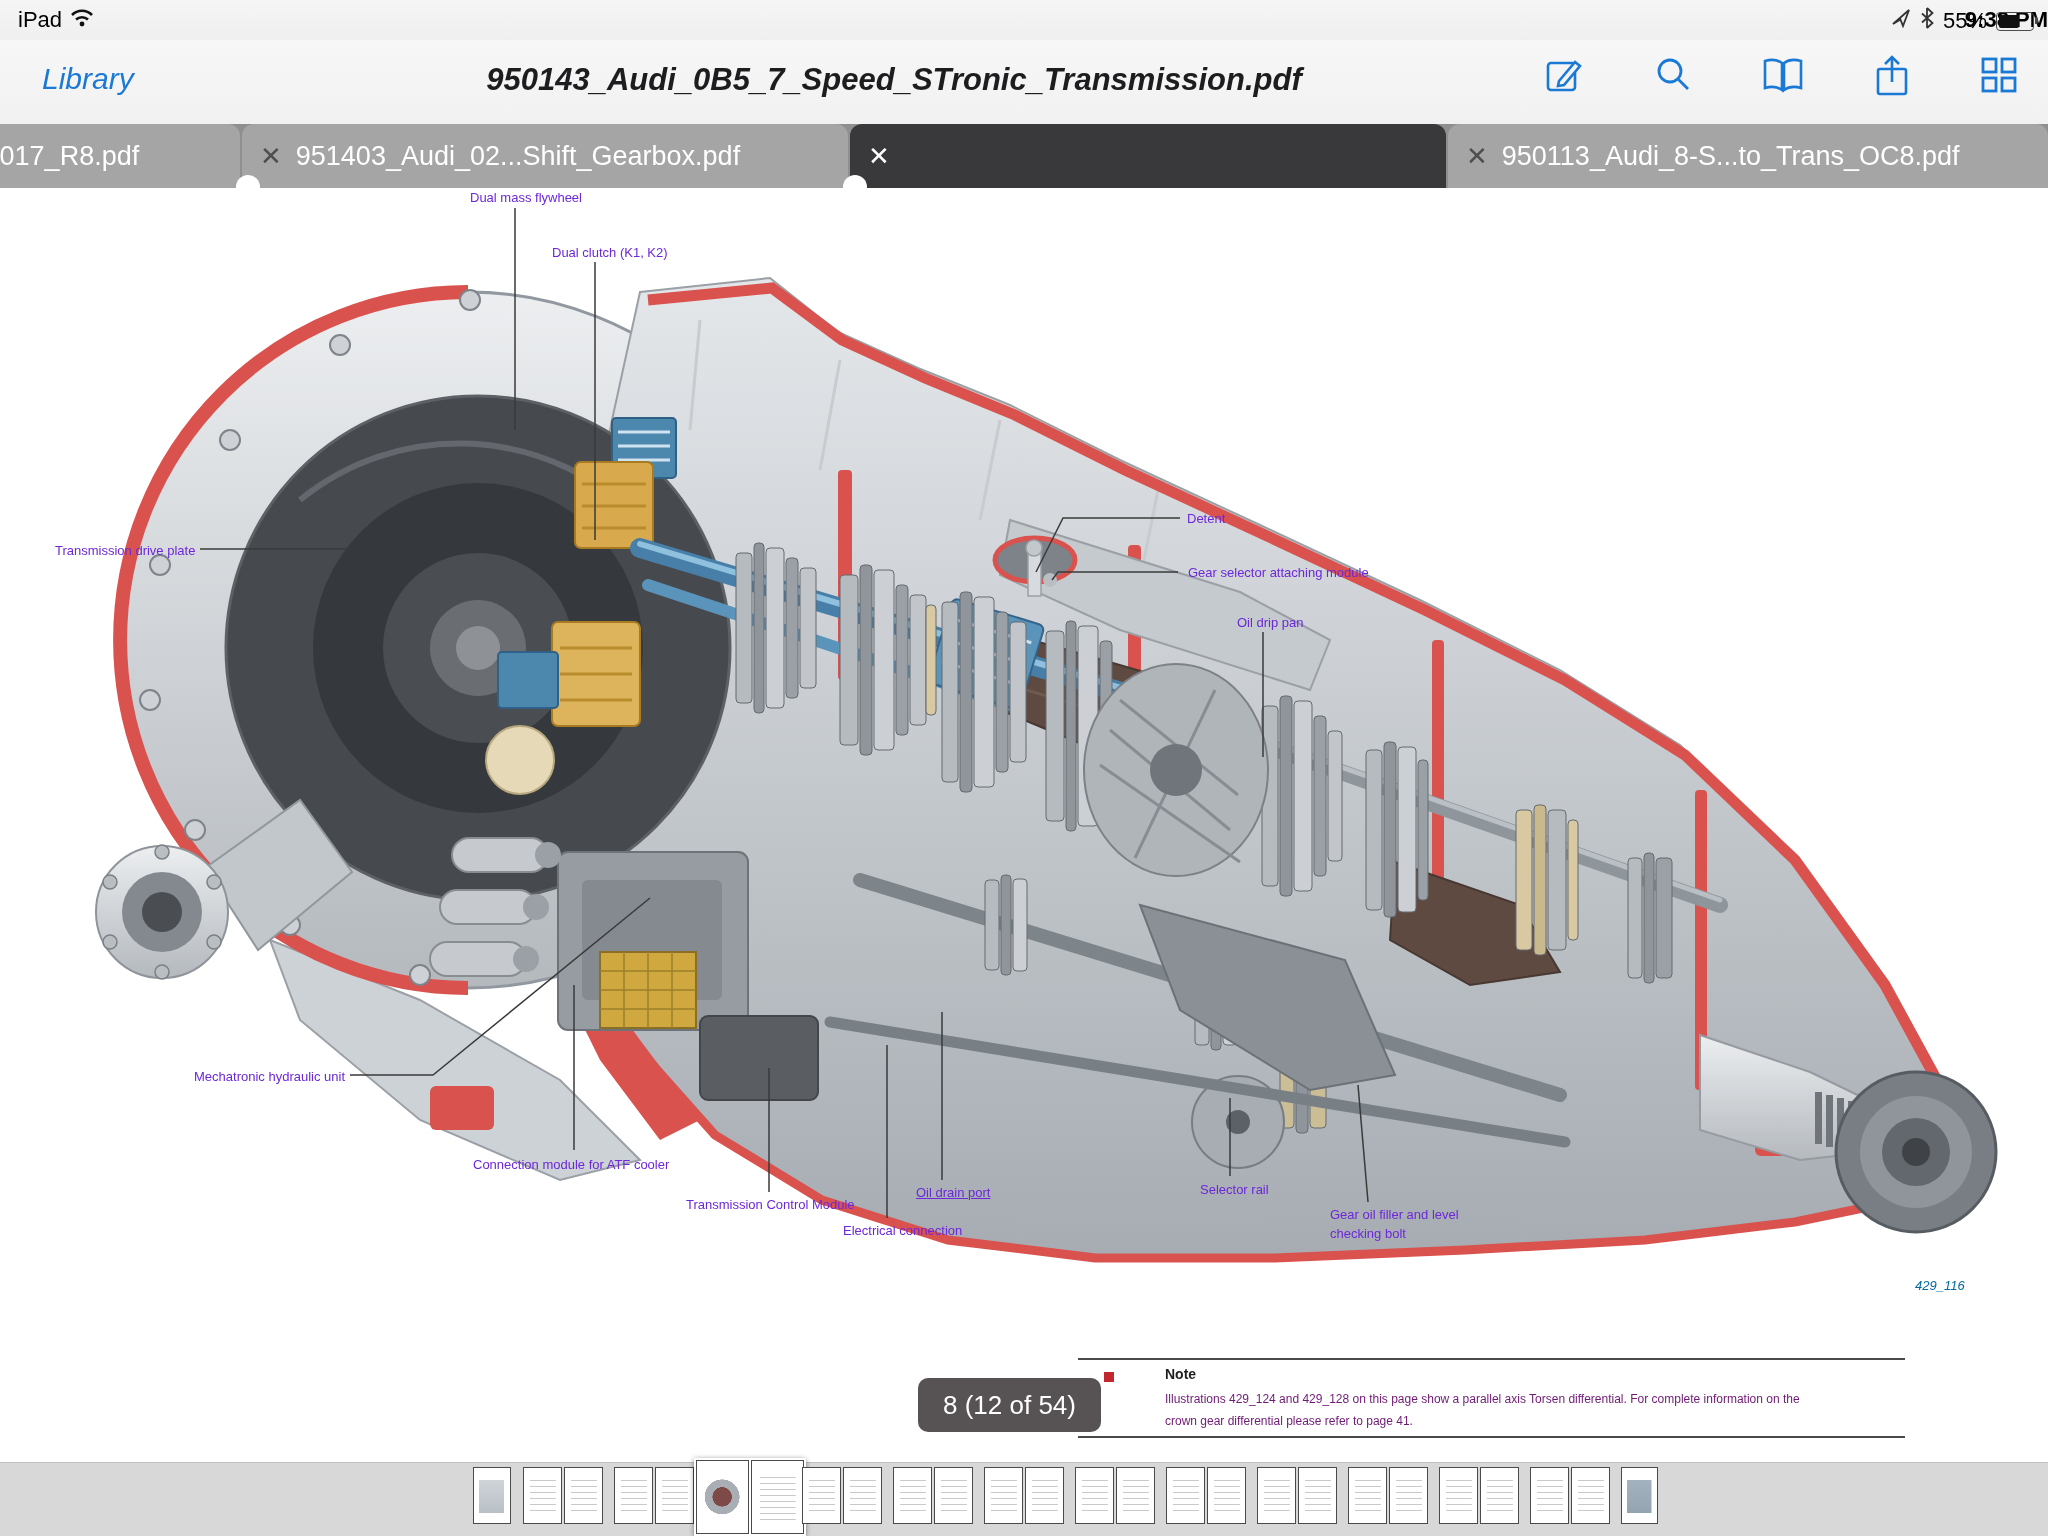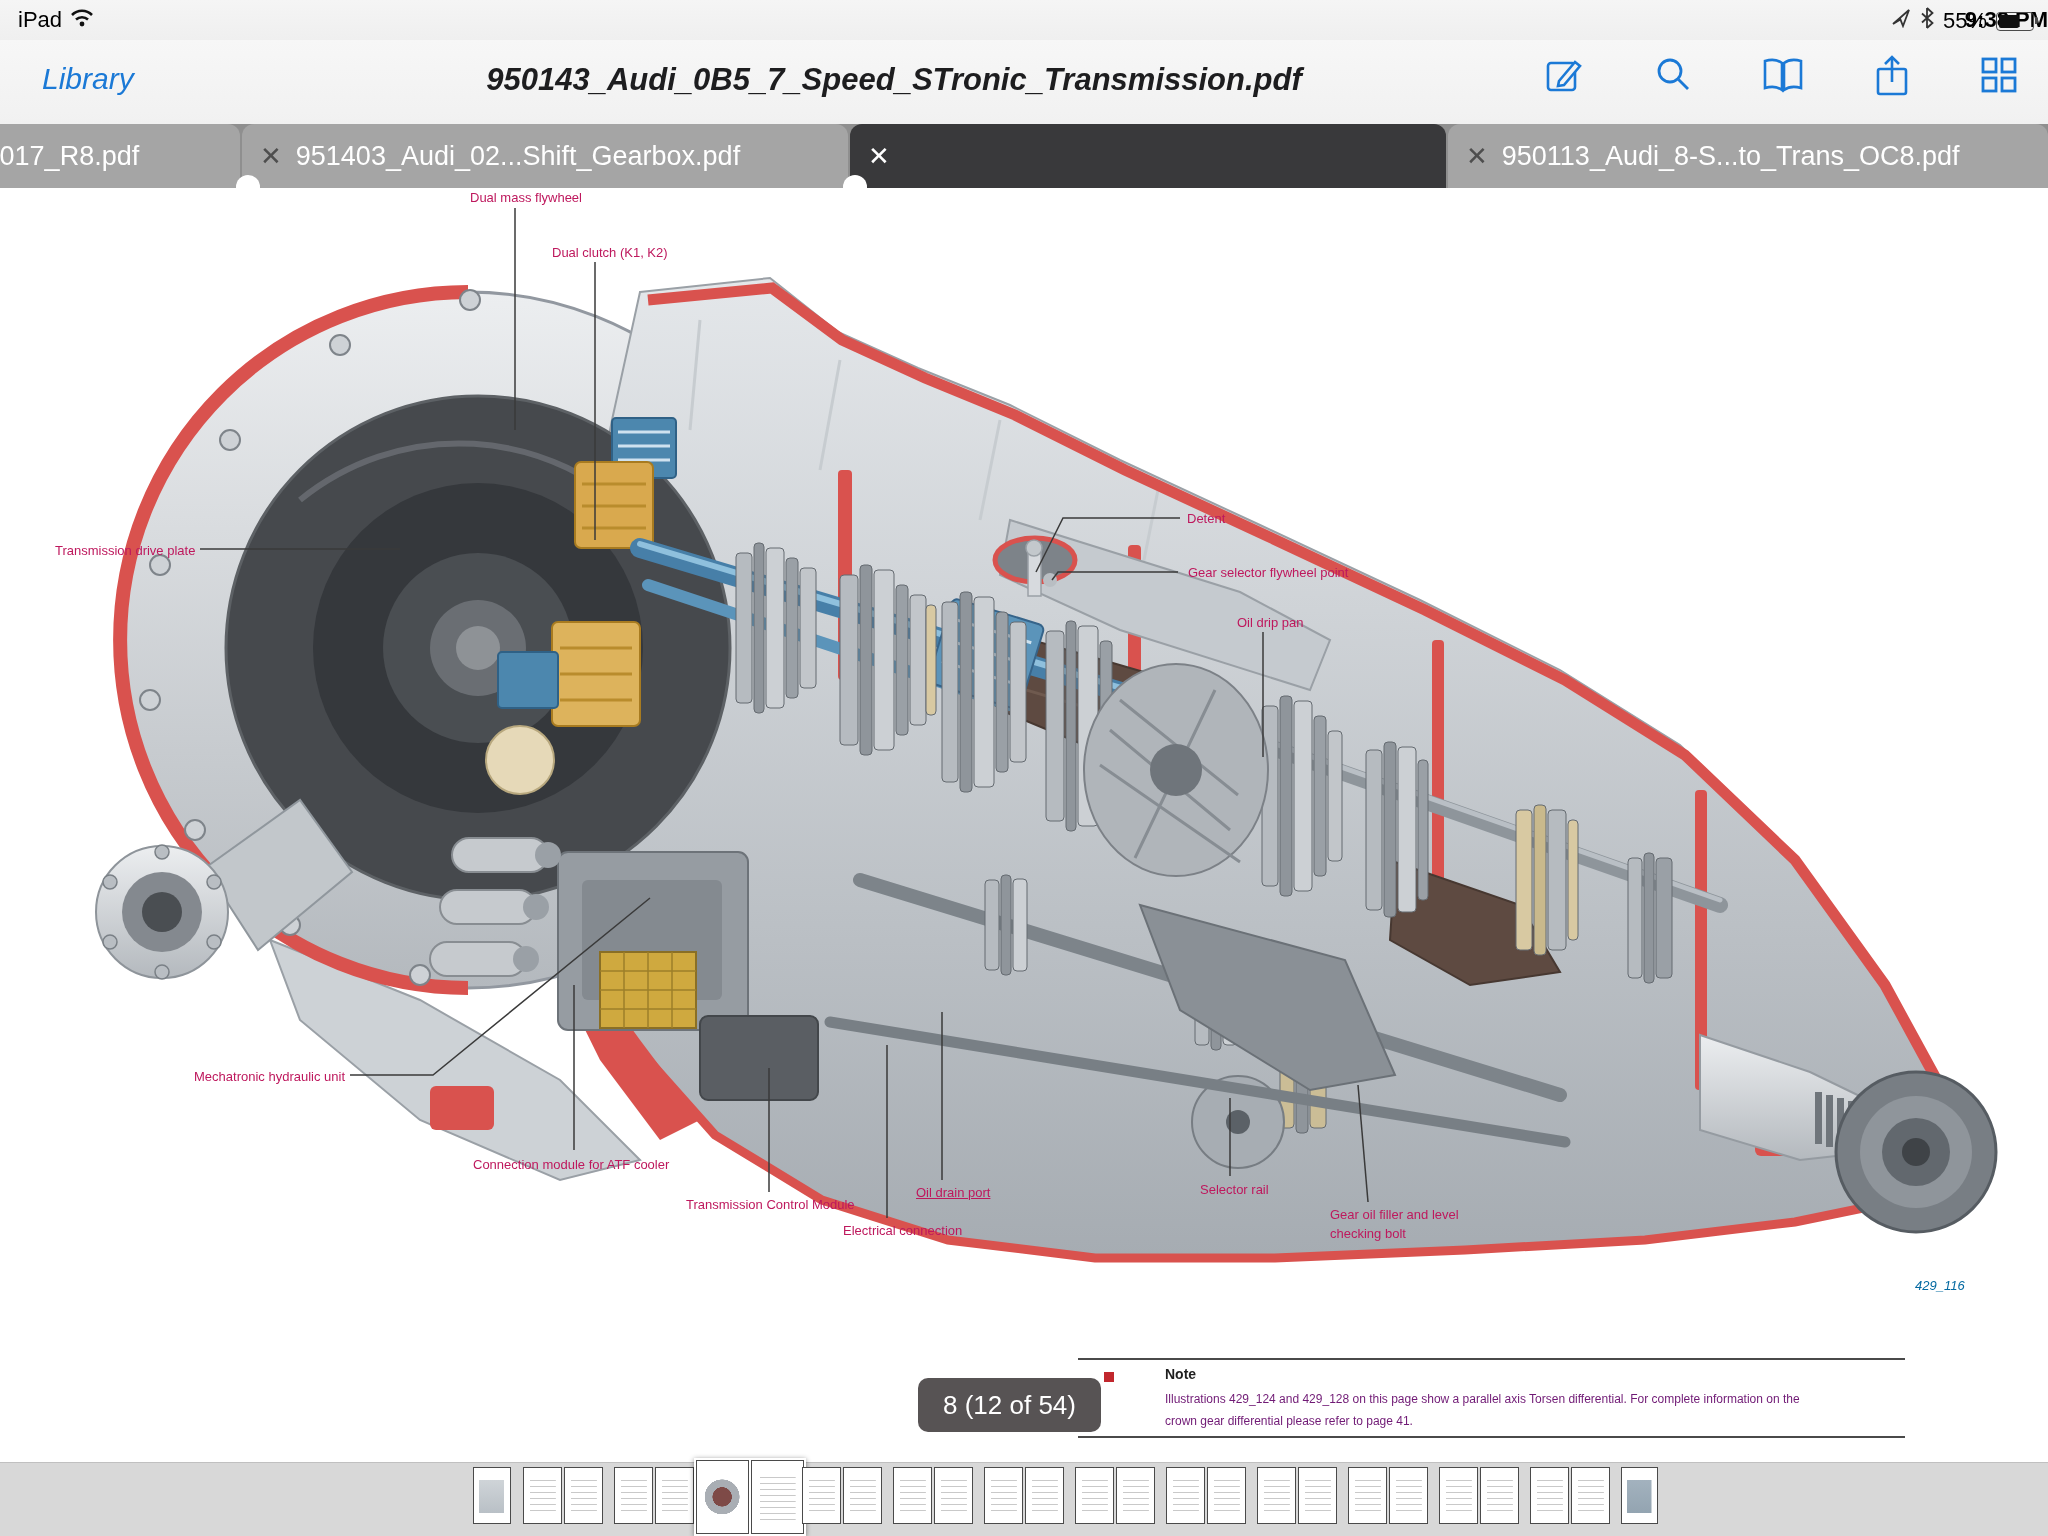--- a/index.html
+++ b/index.html
@@ -34,21 +34,21 @@
   .tab .close{flex:0 0 auto;margin:0 14px 0 18px;font-size:26px;color:#4e4e4e;line-height:1;cursor:pointer;}
   .tab.active .close{color:#fff;}
   .tab .tlabel{white-space:nowrap;}
   .tab.clipped .tlabel{margin-left:-8px;}
   .notch{position:absolute;bottom:0;width:24px;height:13px;background:#fff;border-radius:12px 12px 0 0;z-index:3;}
 
   
   .pdf-page{position:absolute;left:0;top:188px;width:2048px;height:1274px;background:#fff;}
   .art{position:absolute;left:0;top:0;}
   .ann-layer{position:absolute;left:0;top:-188px;width:2048px;height:1536px;pointer-events:none;}
-  .ann-label{position:absolute;font-size:13px;line-height:1.45;color:#be185d;white-space:pre-line;}
+  .ann-label{position:absolute;font-size:13px;line-height:1.45;color:#6d28d9;white-space:pre-line;}
   .fig-label{position:absolute;font-size:13px;font-style:italic;color:#0369a1;}
 
   .note-rule{position:absolute;height:2px;background:#4a4a4a;}
   .note-marker{position:absolute;width:10px;height:10px;}
   .note-title{position:absolute;font-size:14px;font-weight:700;color:#1f1f1f;}
   .note-line{position:absolute;font-size:12px;color:#701a75;}
 
   .page-indicator{position:absolute;left:918px;top:1190px;width:183px;height:54px;
     background:rgba(74,70,71,0.93);border-radius:10px;color:#fff;font-size:26px;
     display:flex;align-items:center;justify-content:center;cursor:pointer;}
@@ -349,21 +349,21 @@
           <polyline points="769,1192 769,1068" fill="none" stroke="#3a3a3a" stroke-width="1.5"></polyline>
           <polyline points="942,1180 942,1012" fill="none" stroke="#3a3a3a" stroke-width="1.5"></polyline>
           <polyline points="887,1218 887,1045" fill="none" stroke="#3a3a3a" stroke-width="1.5"></polyline>
           <polyline points="1230,1176 1230,1098" fill="none" stroke="#3a3a3a" stroke-width="1.5"></polyline>
           <polyline points="1368,1202 1358,1085" fill="none" stroke="#3a3a3a" stroke-width="1.5"></polyline>
         </svg>
     <div class="ann-label" style="left: 470px; top: 1px;">Dual mass flywheel</div>
         <div class="ann-label" style="left: 552px; top: 56px;">Dual clutch (K1, K2)</div>
         <div class="ann-label" style="left: 55px; top: 354px;">Transmission drive plate</div>
         <div class="ann-label" style="left: 1187px; top: 322px;">Detent</div>
-        <div class="ann-label" style="left: 1188px; top: 376px;">Gear selector flywheel point</div>
+        <div class="ann-label" style="left: 1188px; top: 376px;">Gear selector attaching module</div>
         <div class="ann-label" style="left: 1237px; top: 426px;">Oil drip pan</div>
         <div class="ann-label" style="left: 194px; top: 880px;">Mechatronic hydraulic unit</div>
         <div class="ann-label" style="left: 473px; top: 968px;">Connection module for ATF cooler</div>
         <div class="ann-label" style="left: 686px; top: 1008px;">Transmission Control Module</div>
         <div class="ann-label" style="left: 916px; top: 996px; text-decoration: underline;">Oil drain port</div>
         <div class="ann-label" style="left: 843px; top: 1034px;">Electrical connection</div>
         <div class="ann-label" style="left: 1200px; top: 993px;">Selector rail</div>
         <div class="ann-label" style="left: 1330px; top: 1018px;">Gear oil filler and level
 checking bolt</div>
       </div>

